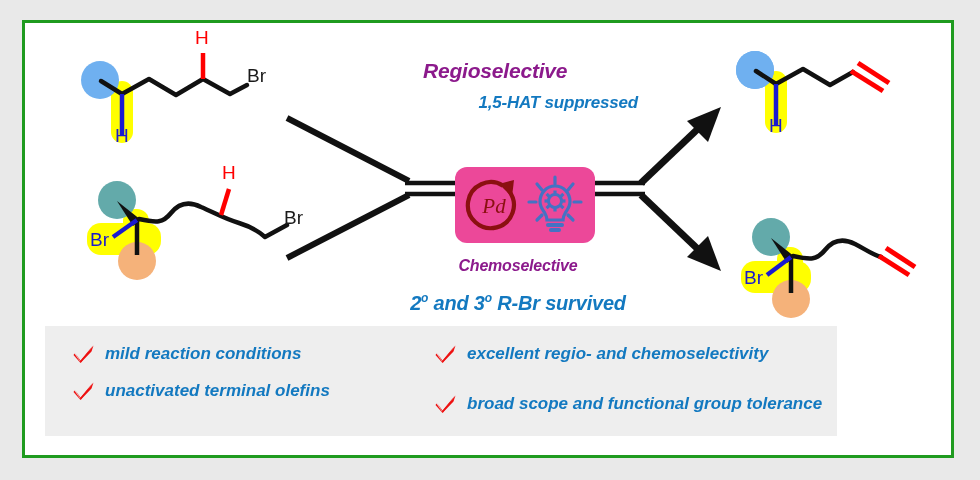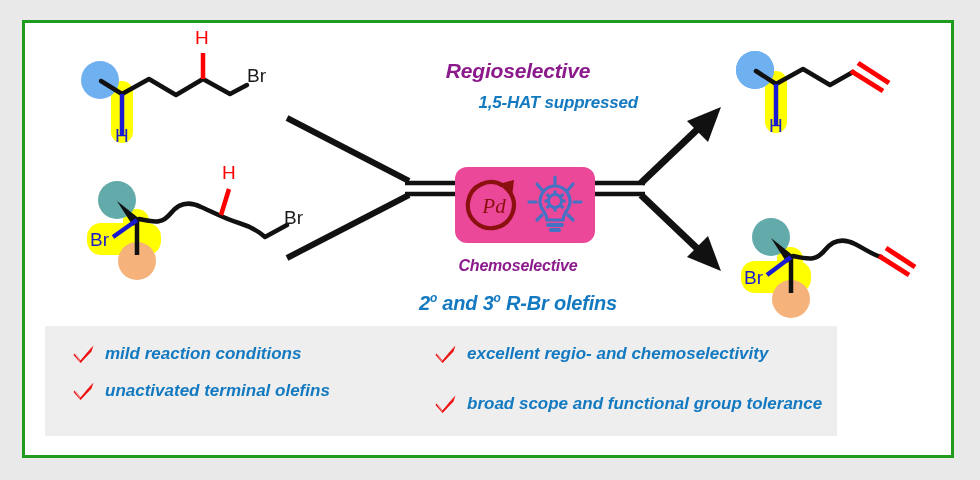--- a/index.html
+++ b/index.html
@@ -30,21 +30,21 @@
   
   .scheme-label{
     position:absolute;
     font-style:italic;
     font-weight:bold;
     white-space:nowrap;
     letter-spacing:-0.2px;
   }
   #label-regioselective{
     left:398px; top:36px; width:190px;
-    text-align:center;
+    text-align:left;
     font-size:21px;
     color:#8c1a8c;
   }
   #label-hat{
     left:373px; top:70px; width:240px;
     text-align:right;
     font-size:17px;
     color:#1379c0;
   }
   #label-chemoselective{
@@ -198,21 +198,21 @@
     <span class="atom atom-red" style="left:197px;top:140px;">H</span>
     <span class="atom atom-dark" style="left:259px;top:185px;">Br</span>
     <span class="atom atom-blue" style="left:65px;top:207px;">Br</span>
 
     <span class="atom atom-blue" style="left:744px;top:93px;">H</span>
     <span class="atom atom-blue" style="left:719px;top:245px;">Br</span>
 
     <div class="scheme-label" id="label-regioselective">Regioselective</div>
     <div class="scheme-label" id="label-hat">1,5-HAT suppressed</div>
     <div class="scheme-label" id="label-chemoselective">Chemoselective</div>
-    <div class="scheme-label" id="label-rbr"><span>2</span><sup>o</sup><span> and 3</span><sup>o</sup><span> R-Br olefins</span></div>
+    <div class="scheme-label" id="label-rbr"><span>2</span><sup>o</sup><span> and 3</span><sup>o</sup><span> R-Br survived</span></div>
 
     <div id="catalyst-pill">
       <div id="pd-icon-wrap">
         <svg viewBox="0 0 62 64" width="62" height="64">
           <path d="M46,18 A23,23 0 1 1 40,12.6" stroke="#8b1010" stroke-width="4.2" fill="none" stroke-linecap="butt"></path>
           <polygon points="49,24 36,11 51,7" fill="#8b1010"></polygon>
           <text x="31" y="40" font-family="'Liberation Serif', serif" font-style="italic" font-size="21" fill="#8b1010" text-anchor="middle">Pd</text>
         </svg>
       </div>
       <div id="bulb-icon-wrap">

